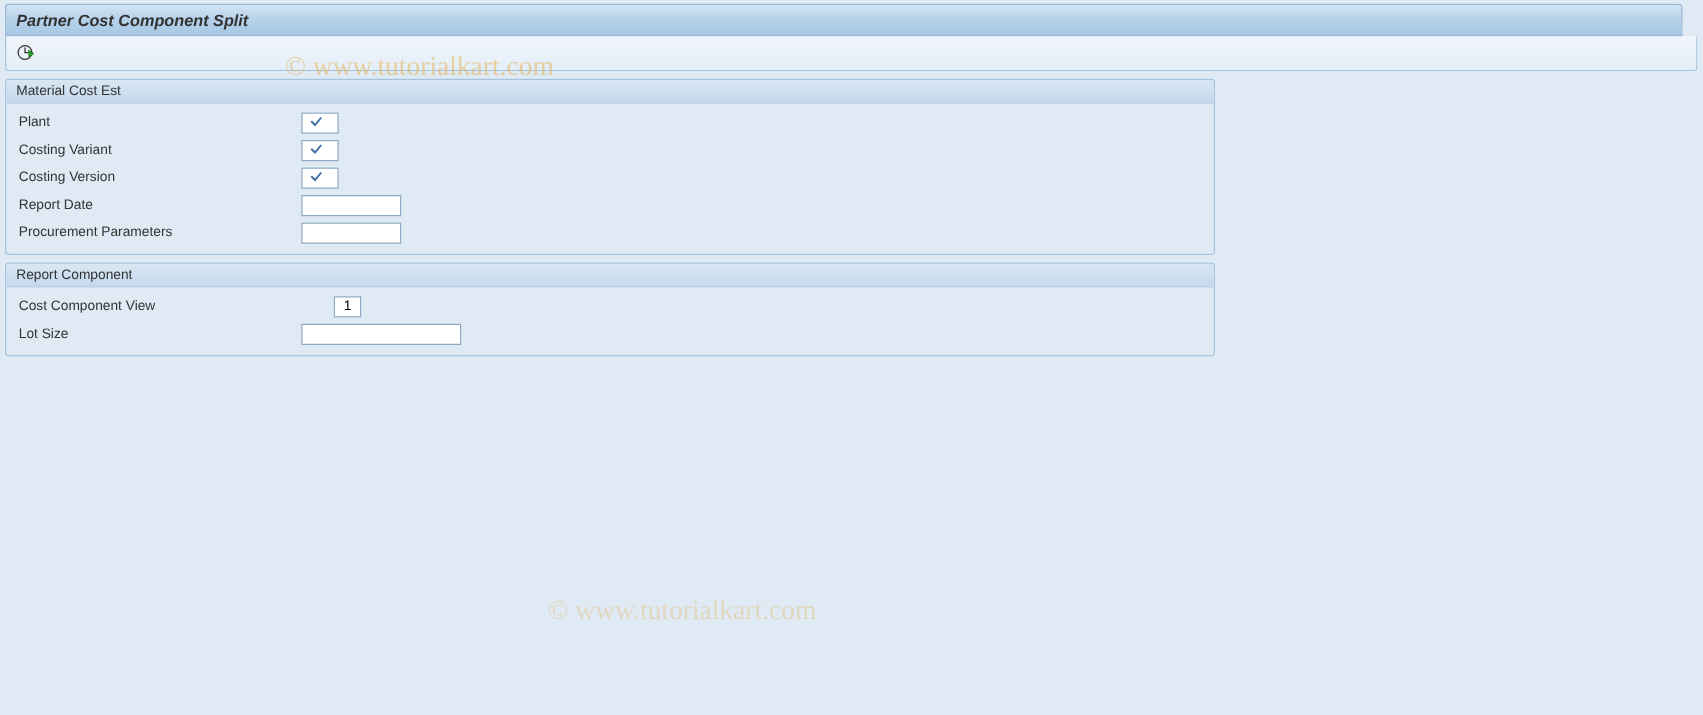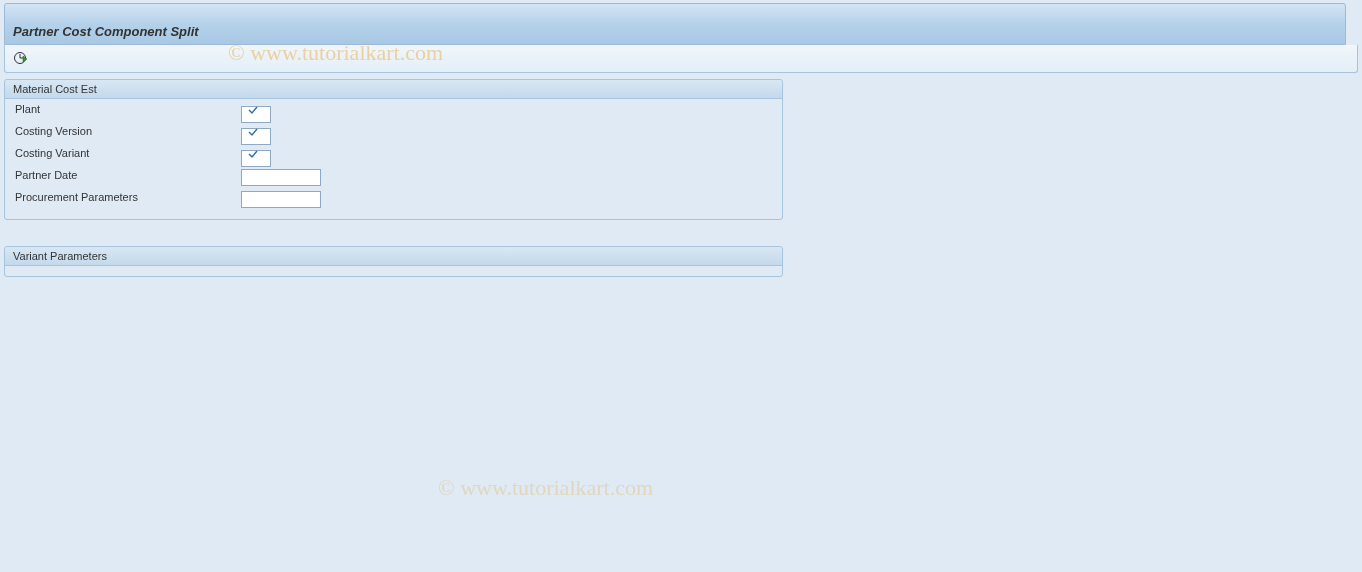--- a/index.html
+++ b/index.html
@@ -15,23 +15,23 @@
       height: 572px;
       overflow: hidden;
       position: relative;
     }
     .title-bar {
       background: linear-gradient(to bottom, #d3e4f4 0%, #b5d1ea 50%, #a7c8e4 100%);
       border: 1px solid #9cbad8;
       border-radius: 3px 3px 0 0;
       height: 26px;
       margin: 3px 16px 0 4px;
-      padding: 20px 8px;
-      display: flex;
-      align-items: flex-start;
+      padding: 4px 8px;
+      display: flex;
+      align-items: center;
     }
     .title-bar-text {
       font-weight: bold;
       font-style: italic;
       font-size: 13px;
       color: #333;
     }
     .toolbar {
       background: linear-gradient(to bottom, #f0f6fb 0%, #e4eef7 100%);
       border: 1px solid #a7c4de;
@@ -51,36 +51,37 @@
       justify-content: center;
       cursor: pointer;
     }
     .content-area {
       padding: 0 4px;
     }
     .group-box {
       border: 1px solid #a7c4de;
       border-radius: 3px;
       background: #dfeaf4;
-      width: 779px;
-      margin-bottom: 26px;
+      width: 968px;
+      margin-bottom: 6px;
     }
     .group-header {
       background: linear-gradient(to bottom, #d9e7f3 0%, #c3d9ec 100%);
       border-bottom: 1px solid #a7c4de;
       padding: 3px 8px;
       font-size: 11px;
       color: #333;
       border-radius: 3px 3px 0 0;
     }
     .group-body {
       padding: 4px 8px 6px 8px;
     }
     .form-row {
       display: flex;
+      align-items: center;
       height: 22px;
       margin: 0;
     }
     .form-label {
       width: 228px;
       font-size: 11px;
       color: #333;
       padding-left: 2px;
     }
     .form-input-short {
@@ -174,59 +175,68 @@
           <input class="form-input-short" value="" style="">
           <svg class="required-check" viewBox="0 0 14 14" style="left:0;top:1px;">
             <rect x="1" y="1" width="10" height="10" fill="none"></rect>
             <path d="M2 6 L5 9 L10 3" stroke="#3a6ea5" stroke-width="1.5" fill="none"></path>
           </svg>
         </span>
       </div>
 
 
       <div class="form-row">
+        <span class="form-label">Costing Variant</span>
+        <span class="input-wrap">
+          <input class="form-input-short" value="" style="">
+          <svg class="required-check" viewBox="0 0 14 14" style="left:0;top:1px;">
+            <rect x="1" y="1" width="10" height="10" fill="none"></rect>
+            <path d="M2 6 L5 9 L10 3" stroke="#3a6ea5" stroke-width="1.5" fill="none"></path>
+          </svg>
+        </span>
+      </div>
+
+      <div class="form-row">
         <span class="form-label">Costing Version</span>
         <span class="input-wrap">
           <input class="form-input-short" value="" style="">
           <svg class="required-check" viewBox="0 0 14 14" style="left:0;top:1px;">
             <rect x="1" y="1" width="10" height="10" fill="none"></rect>
             <path d="M2 6 L5 9 L10 3" stroke="#3a6ea5" stroke-width="1.5" fill="none"></path>
           </svg>
         </span>
       </div>
 
       <div class="form-row">
-        <span class="form-label">Costing Variant</span>
-        <span class="input-wrap">
-          <input class="form-input-short" value="" style="">
-          <svg class="required-check" viewBox="0 0 14 14" style="left:0;top:1px;">
-            <rect x="1" y="1" width="10" height="10" fill="none"></rect>
-            <path d="M2 6 L5 9 L10 3" stroke="#3a6ea5" stroke-width="1.5" fill="none"></path>
-          </svg>
-        </span>
-      </div>
-
-      <div class="form-row">
-        <span class="form-label">Partner Date</span>
+        <span class="form-label">Report Date</span>
         <input class="form-input-medium" value="" style="">
       </div>
 
       <div class="form-row">
         <span class="form-label">Procurement Parameters</span>
         <input class="form-input-medium" value="" style="">
       </div>
 
     </div>
   </div>
 
   <div class="group-box">
-    <div class="group-header">Variant Parameters</div>
+    <div class="group-header">Report Component</div>
     <div class="group-body">
 
-
+      <div class="form-row">
+        <span class="form-label">Cost Component View</span>
+        <span style="width:26px; display:inline-block;"></span>
+        <input class="form-input-short form-input-centered" style="width: 22px;" value="1">
+      </div>
+
+      <div class="form-row">
+        <span class="form-label">Lot Size</span>
+        <input class="form-input-long" value="" style="">
+      </div>
 
     </div>
   </div>
 
 </div>
 
 <div class="watermark">© www.tutorialkart.com</div>
 <div class="watermark2">© www.tutorialkart.com</div>
 
 </body></html>

